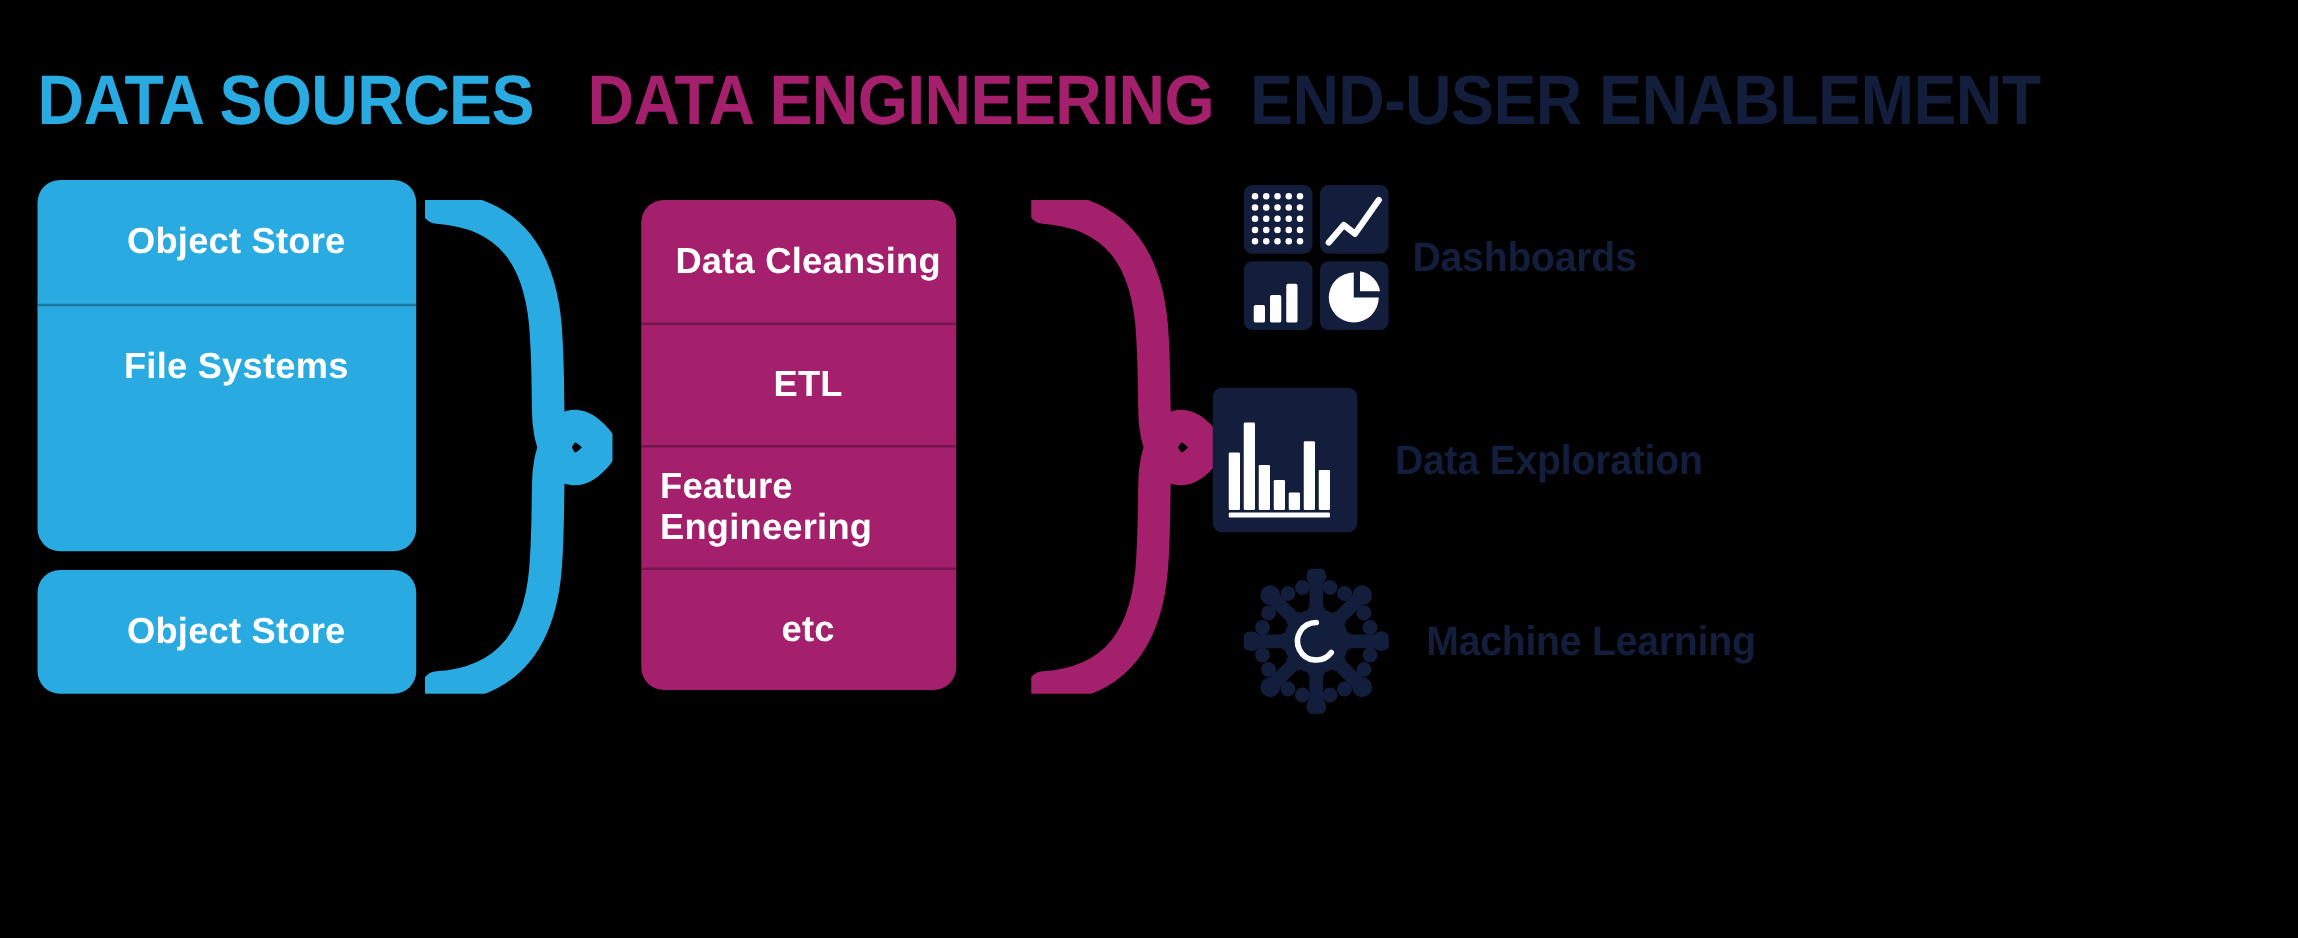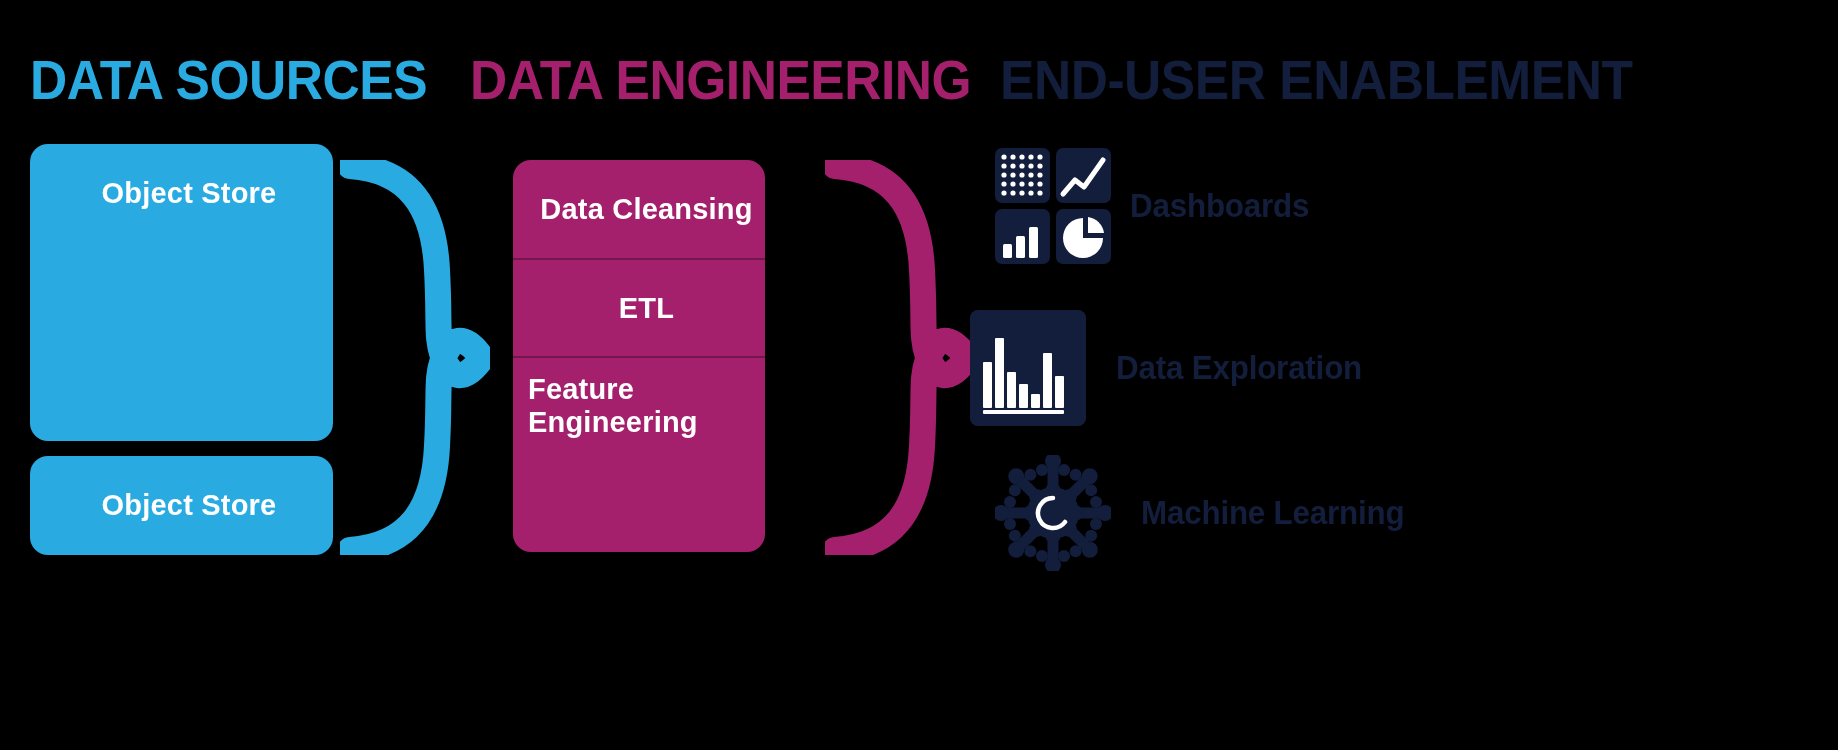--- a/index.html
+++ b/index.html
@@ -88,20 +88,21 @@
 <div class="stage">
 
   <div class="col-head" id="head-sources">DATA SOURCES</div>
 
   <div class="col-head" id="head-engineering">DATA ENGINEERING</div>
 
   <div class="col-head" id="head-enablement">END-USER ENABLEMENT</div>
 
   <div class="card" id="card-sources">
     <div class="row">Object Store</div>
+    <div class="row">File Systems</div>
   </div>
 
   <div class="card" id="card-sources-2">
     <div class="row">Object Store</div>
   </div>
 
   <div class="brace" id="brace-left">
     <svg width="150" height="395" viewBox="0 0 150 395" xmlns="http://www.w3.org/2000/svg">
       <path d="M8 8
                C 70 12, 96 48, 99 112
@@ -117,20 +118,21 @@
                C 124 172, 110 178, 103 199
                C 96 220, 100 231, 97 286
                C 94 350, 68 386, 10 390" fill="none" stroke="#29ABE2" stroke-width="26" stroke-linecap="round" stroke-linejoin="round"></path>
     </svg>
   </div>
 
   <div class="card" id="card-engineering">
     <div class="row">Data Cleansing</div>
     <div class="row">ETL</div>
     <div class="row">Feature Engineering</div>
+    <div class="row">etc</div>
   </div>
 
   <div class="brace" id="brace-right">
     <svg width="150" height="395" viewBox="0 0 150 395" xmlns="http://www.w3.org/2000/svg">
       <path d="M10 6
                C 68 10, 94 46, 97 110
                C 100 165, 96 176, 103 197
                C 110 218, 124 224, 142 198
                C 124 172, 110 178, 103 199
                C 96 220, 100 231, 97 286

